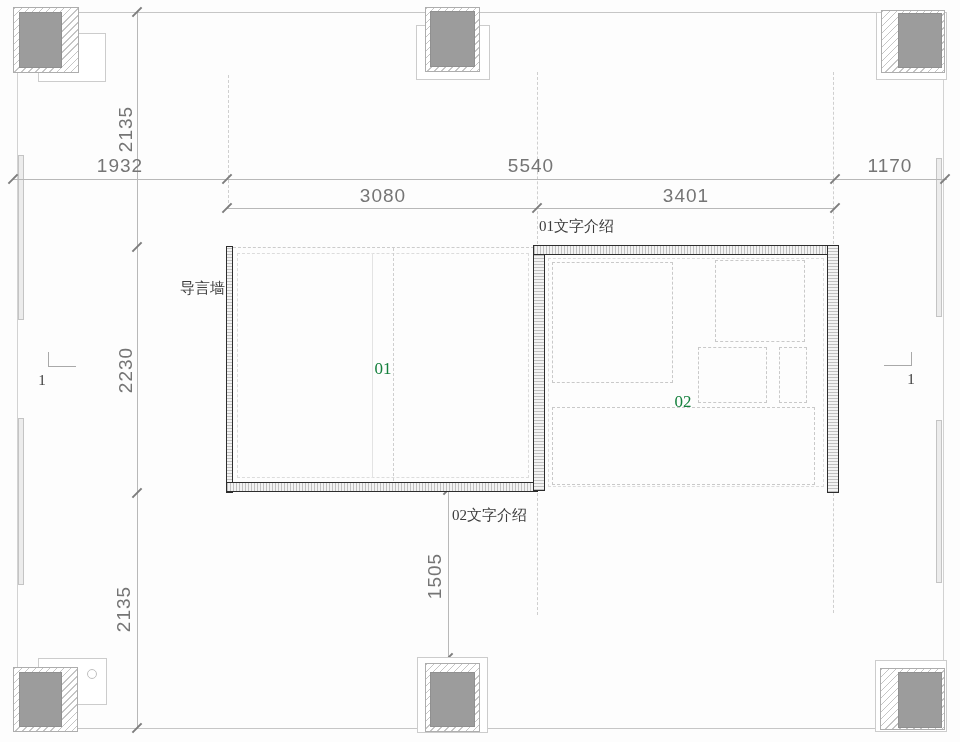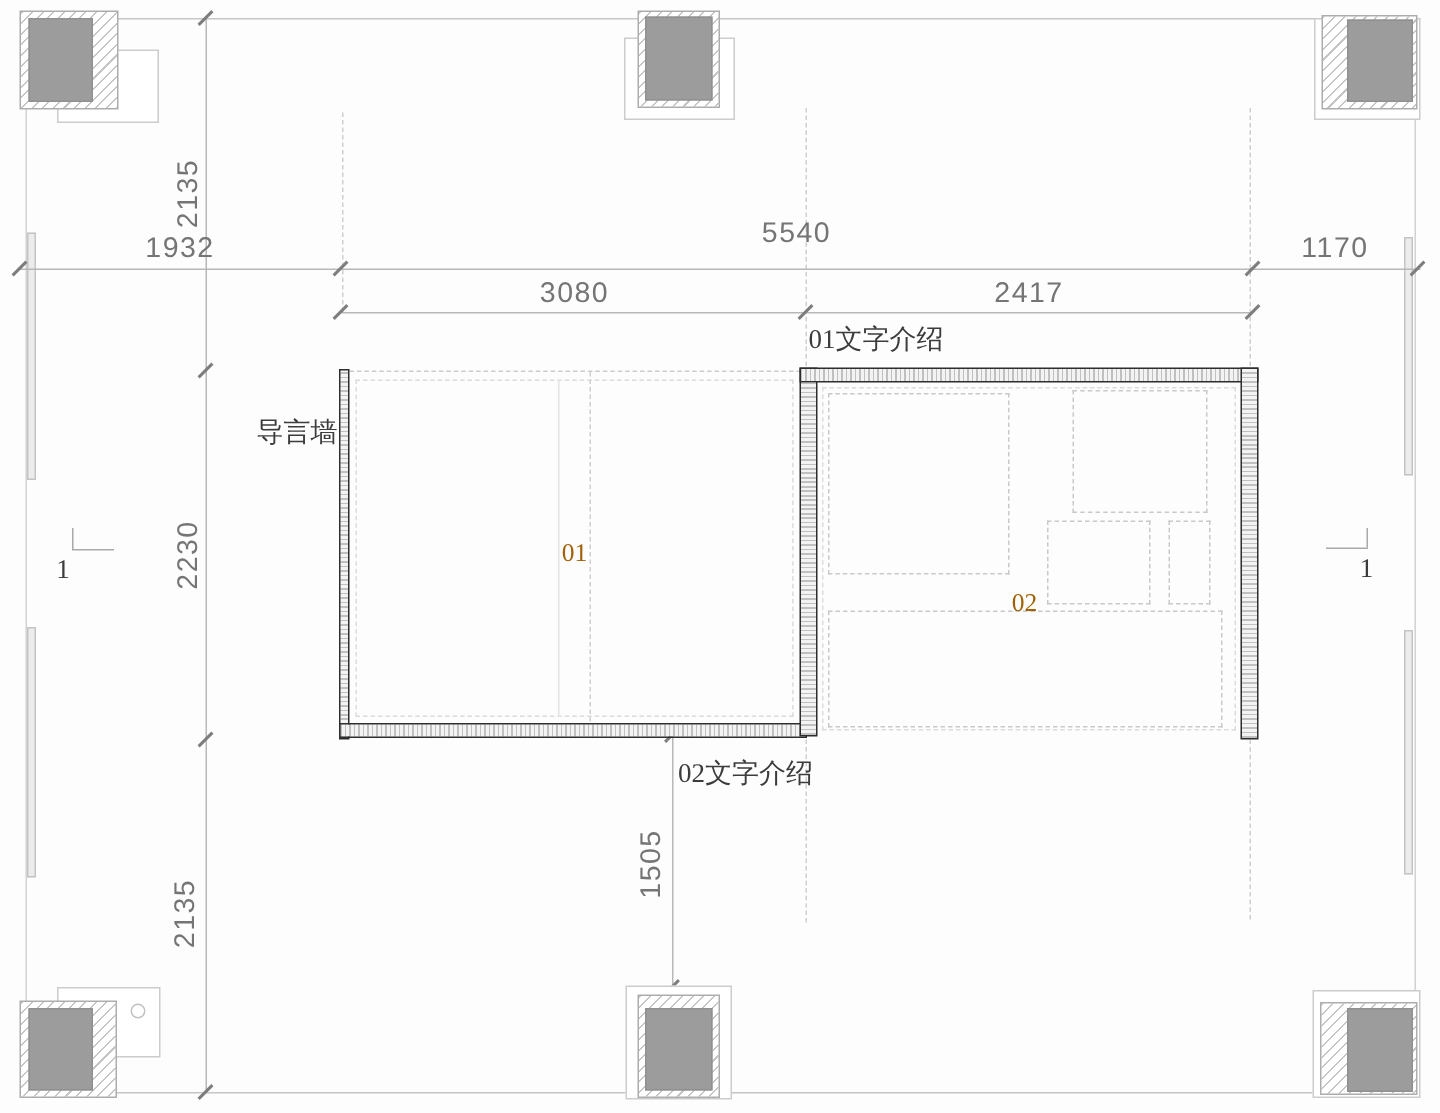--- a/index.html
+++ b/index.html
@@ -19,23 +19,23 @@
   .grid-v { position:absolute; width:0; border-left:1px dashed #cfcfcf; }
   .dash-h { position:absolute; height:0; border-top:1px dashed #cccccc; }
   
   .tick { position:absolute; width:13px; height:2px; background:#7d7d7d;
           transform:translate(-50%,-50%) rotate(-45deg); }
   
   .dim { position:absolute; font-size:19px; color:#757575; letter-spacing:1px;
          white-space:nowrap; transform:translate(-50%,-50%); }
   .dim.rot { transform:translate(-50%,-50%) rotate(-90deg); }
   
-  .cjk { position:absolute; font-size:18px; color:#3c3c3c; white-space:nowrap;
+  .cjk { position:absolute; font-size:15px; color:#3c3c3c; white-space:nowrap;
          font-family:"Liberation Serif","DejaVu Serif",serif; }
-  .room-num { position:absolute; font-size:17px; color:#a16207; white-space:nowrap;
+  .room-num { position:absolute; font-size:17px; color:#15803d; white-space:nowrap;
               font-family:"Liberation Serif","DejaVu Serif",serif;
               transform:translate(-50%,-50%); }
   
   .wall { position:absolute; box-sizing:border-box; border:1px solid #2d2d2d; background:#efefef; }
   .wall.texh { background:repeating-linear-gradient(90deg,#c0c0c0 0 1px,#f3f3f3 1px 3px); }
   .wall.texv { background:repeating-linear-gradient(0deg,#c0c0c0 0 1px,#f3f3f3 1px 3px); }
   
   .dashrect { position:absolute; box-sizing:border-box; border:1px dashed #c9c9c9; }
   .dashrect.faint { border-color:#dcdcdc; }
   
@@ -83,24 +83,24 @@
   <div class="tick" style="left:835px;top:208px;"></div>
   <div class="tick" style="left:137px;top:12px;"></div>
   <div class="tick" style="left:137px;top:247px;"></div>
   <div class="tick" style="left:137px;top:493px;"></div>
   <div class="tick" style="left:137px;top:728px;"></div>
   <div class="tick" style="left:448px;top:490px;"></div>
   <div class="tick" style="left:448px;top:658px;"></div>
 
   <div class="dim rot" style="left:126px;top:129px;">2135</div>
   <div class="dim" style="left:120px;top:166px;">1932</div>
-  <div class="dim" style="left:531px;top:156px;">5540</div>
+  <div class="dim" style="left:531px;top:166px;">5540</div>
   <div class="dim" style="left:890px;top:166px;">1170</div>
   <div class="dim" style="left:383px;top:196px;">3080</div>
-  <div class="dim" style="left:686px;top:196px;">2417</div>
+  <div class="dim" style="left:686px;top:196px;">3401</div>
   <div class="dim rot" style="left:126px;top:370px;">2230</div>
   <div class="dim rot" style="left:435px;top:576px;">1505</div>
   <div class="dim rot" style="left:124px;top:609px;">2135</div>
 
   <div class="dash-h" style="left:233px;top:247px;width:301px;"></div>
   <div class="dashrect faint" style="left:237px;top:253px;width:292px;height:225px;"></div>
   <div class="vl" style="left:372px;top:253px;height:225px;border-left-color:#e3e3e3;"></div>
   <div class="grid-v" style="left:393px;top:248px;height:233px;"></div>
   <div class="wall texv" style="left:226px;top:246px;width:7px;height:247px;"></div>
   <div class="wall texh" style="left:226px;top:482px;width:312px;height:10px;"></div>

